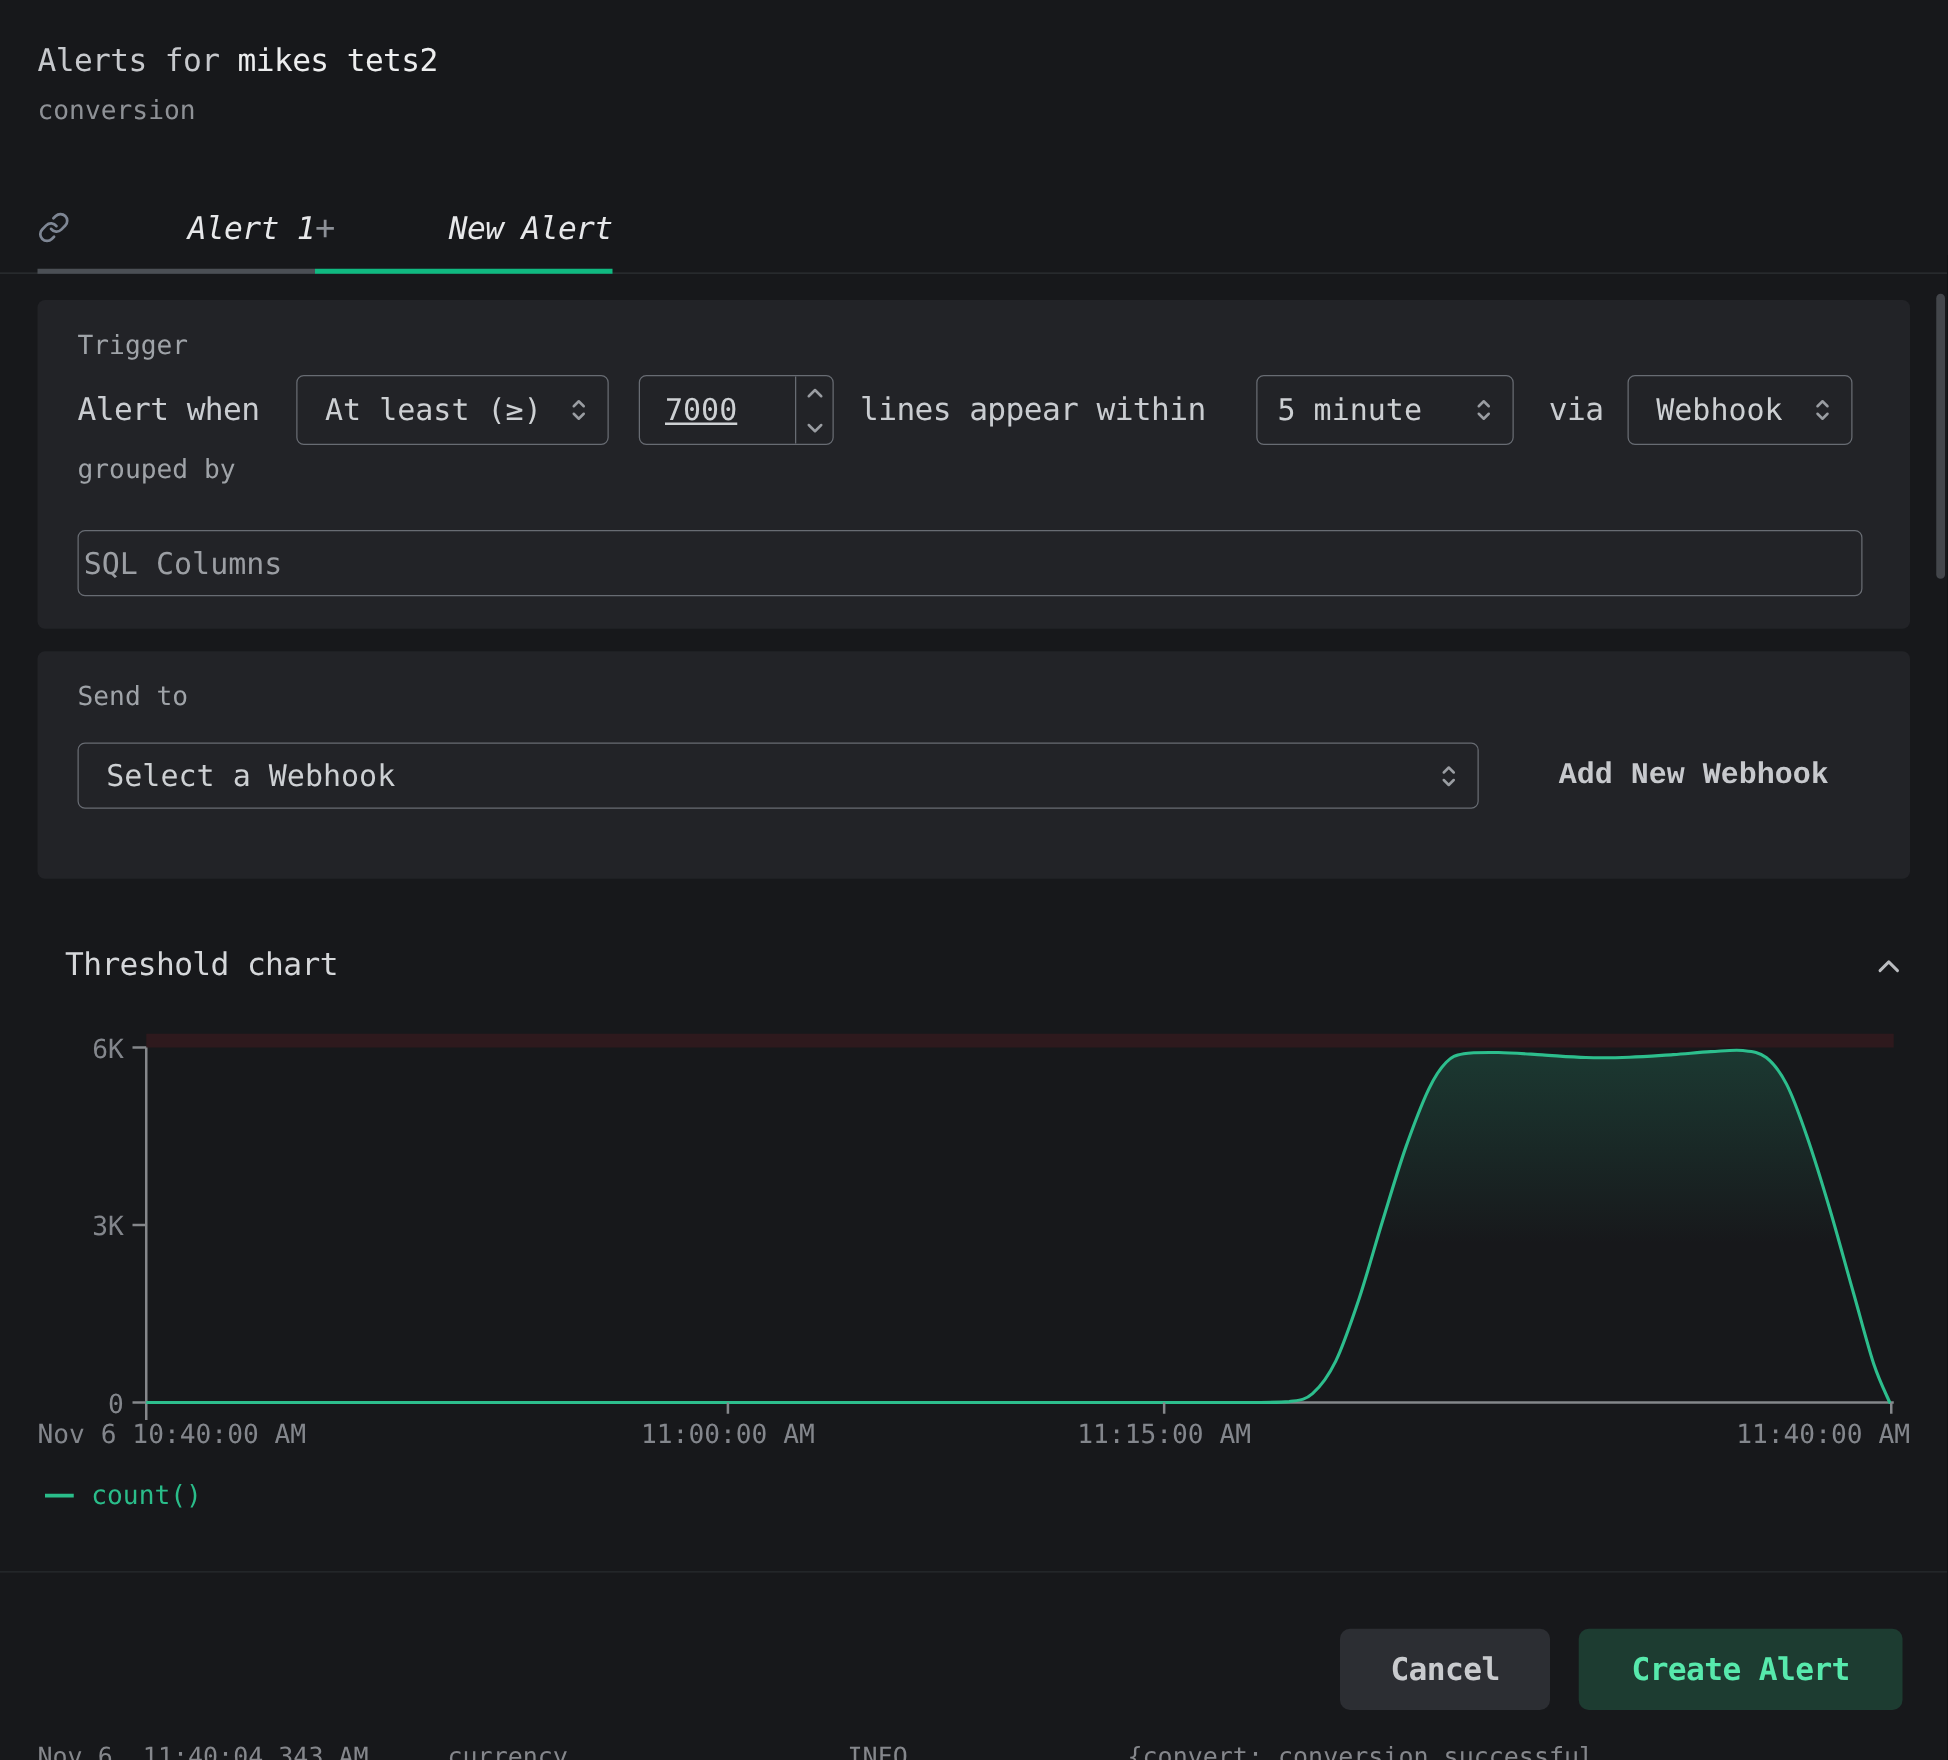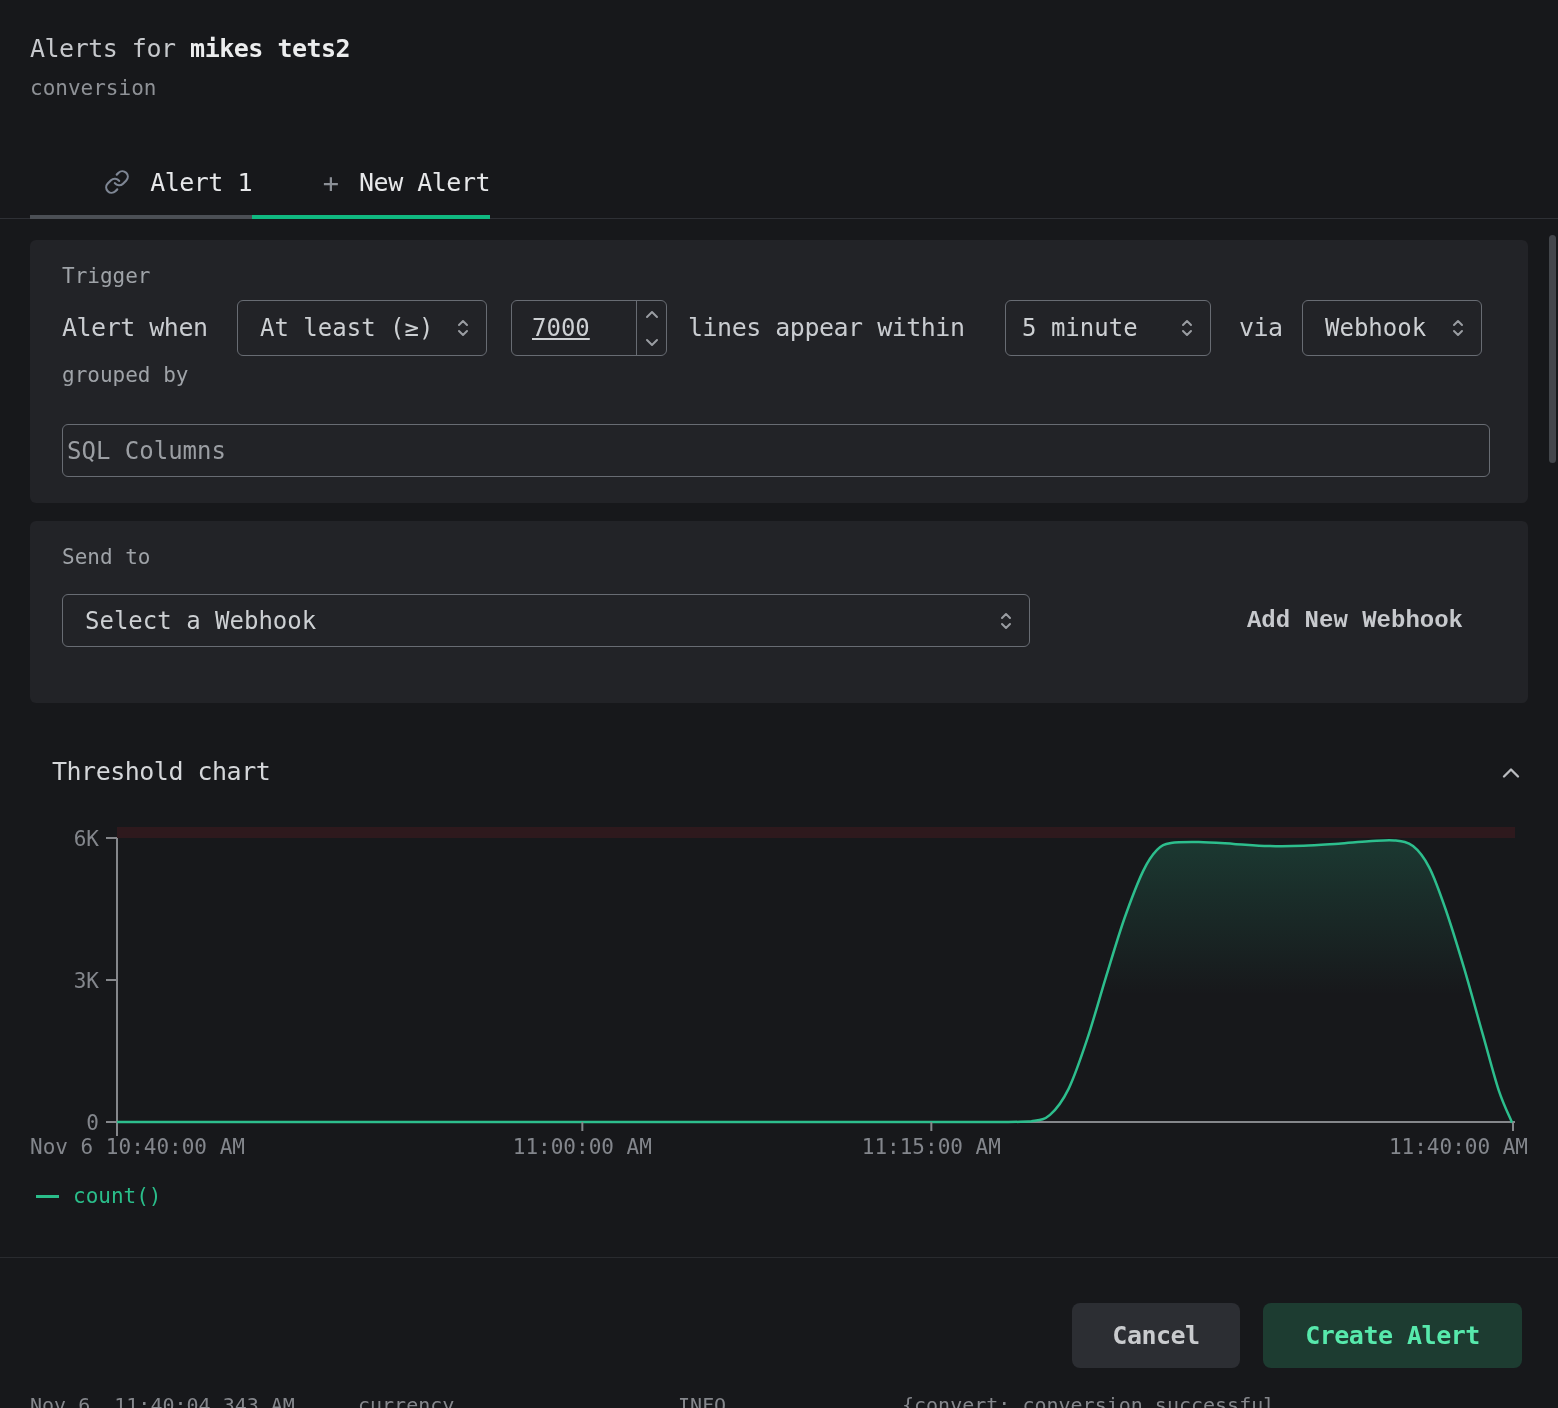--- a/index.html
+++ b/index.html
@@ -7,26 +7,26 @@
   .page {
     position:relative; width:1558px; height:1408px;
     background:#17181b; overflow:hidden;
     font-family:"DejaVu Sans Mono", monospace;
     color:#ccced2;
   }
   .abs { position:absolute; }
 
   
   .title { left:30px; top:34px; font-size:25px; color:#c6c8cc; letter-spacing:-0.5px; }
-  .title b { color:#ecedee; font-weight:bold;text-align:right; }
+  .title b { color:#ecedee; font-weight:normal;text-align:right; }
   .subtitle { left:30px; top:76px; font-size:21px; color:#8e9196; }
 
   
   .tabbar { left:0; top:150px; width:1558px; height:69px; border-bottom:1px solid #2e3035; }
-  .tab { position:absolute; top:0; height:64px; display:flex; align-items:center; justify-content:flex-end; gap:20px; cursor:pointer; }
+  .tab { position:absolute; top:0; height:64px; display:flex; align-items:center; justify-content:space-between; gap:20px; cursor:pointer;font-style:italic; }
   .tab-label { font-size:25px; color:#e7e8ea; letter-spacing:-0.5px; }
   .tab-underline { position:absolute; top:65px; height:4px; }
   .u-gray { background:#4b4f55; }
   .u-green { background:#10b981; }
   .plus-glyph { font-size:27px; color:#8b8f96; line-height:1; }
 
   
   .panel { background:#222327; border-radius:6px; }
   .panel-trigger { left:30px; top:240px; width:1498px; height:263px; }
   .panel-send { left:30px; top:521px; width:1498px; height:182px; }
@@ -169,21 +169,21 @@
           </svg>
       </span>
     </div>
 
     <div class="abs field-label" style="left:32px; top:123px;text-align:center;">grouped by</div>
     <input class="text-input" style="left: 32px; top: 184px; width: 1428px; height: 53px;" placeholder="SQL Columns">
   </div>
 
   <div class="abs panel panel-send">
     <div class="abs field-label" style="left:32px; top:24px;">Send to</div>
-    <div class="select" style="left:32px; top:73px; width:968px; height:53px;">
+    <div class="select" style="left:32px; top:73px; width:1121px; height:53px;">
       <span class="select-value">Select a Webhook</span>
       <span class="updown">
         <svg class="icon" width="14" height="22" viewBox="0 0 14 22" fill="none" stroke="#9a9da2" stroke-width="2" stroke-linecap="round" stroke-linejoin="round">
             <polyline points="3 8 7 4 11 8"></polyline>
             <polyline points="3 14 7 18 11 14"></polyline>
           </svg>
       </span>
     </div>
     <div class="link-btn" style="left:1180px; top:73px; width:290px; height:53px;font-family:Liberation Mono, monospace;">Add New Webhook</div>
   </div>

